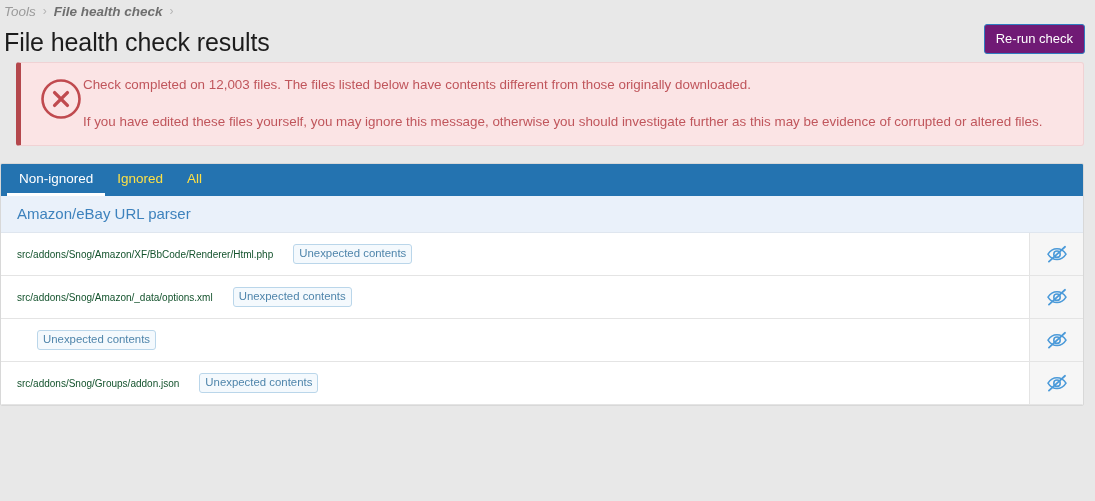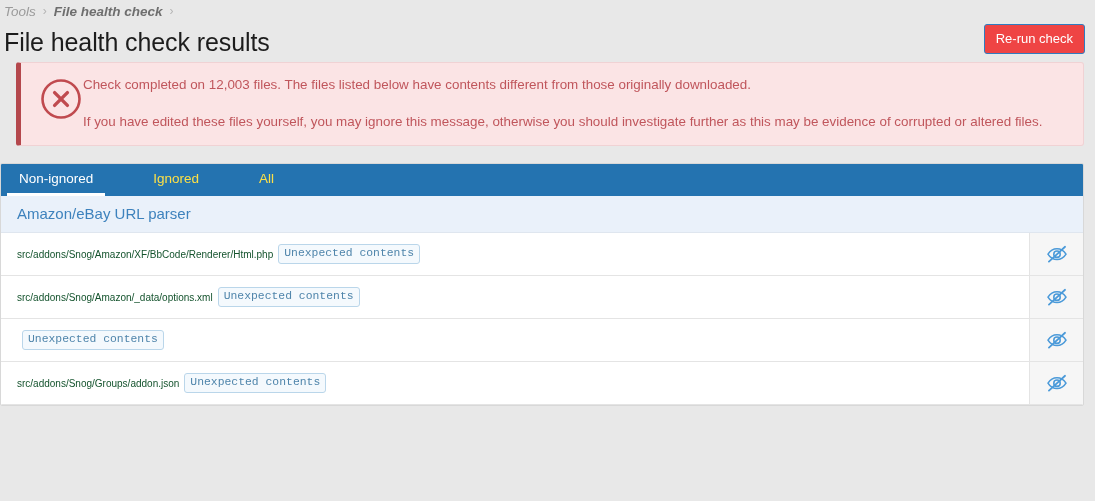--- a/index.html
+++ b/index.html
@@ -63,21 +63,21 @@
     margin: 0;
     font-size: 25px;
     font-weight: normal;
     color: #1c1c1c;
     letter-spacing: -0.1px;
   }
   .rerun-btn {
     position: absolute;
     right: 10px;
     top: 4px;
-    background: #ef4444;
+    background: #701a75;
     border: 1px solid #2f7cc0;
     border-radius: 3px;
     color: #ffffff;
     font-size: 13px;
     font-family: "Liberation Sans", sans-serif;
     padding: 7px 11px 8px 11px;
     line-height: 1;
     cursor: pointer;
   }
 
@@ -122,21 +122,20 @@
     overflow: hidden;
   }
 
   
   .tabs {
     display: flex;
     align-items: stretch;
     background: #2473b0;
     height: 32px;
     padding-left: 6px;
-    gap: 36px;
   }
   .tab {
     display: flex;
     align-items: center;
     padding: 0 12px;
     color: #fde047;
     font-size: 13.5px;
     cursor: pointer;
     border-bottom: 3px solid transparent;
     white-space: nowrap;
@@ -173,31 +172,30 @@
   }
   .file-path {
     font-size: 10px;
     color: #14532d;
     white-space: nowrap;
     overflow: hidden;
     text-overflow: ellipsis;
   }
   .badge {
     display: inline-block;
-    margin-left: 5px;
+    margin-left: 20px;
     padding: 2px 5px 3px 5px;
     border: 1px solid #bad6ea;
     border-radius: 3px;
     background: #f4f9fd;
     color: #4f85ab;
     font-size: 11.4px;
     line-height: 13px;
     white-space: nowrap;
     vertical-align: 1px;
-    font-family: Liberation Mono, monospace;
   }
   .file-action {
     flex: 0 0 53px;
     display: flex;
     align-items: center;
     justify-content: center;
     background: #f6f6f6;
     border-left: 1px solid #e4e4e4;
     cursor: pointer;
   }

